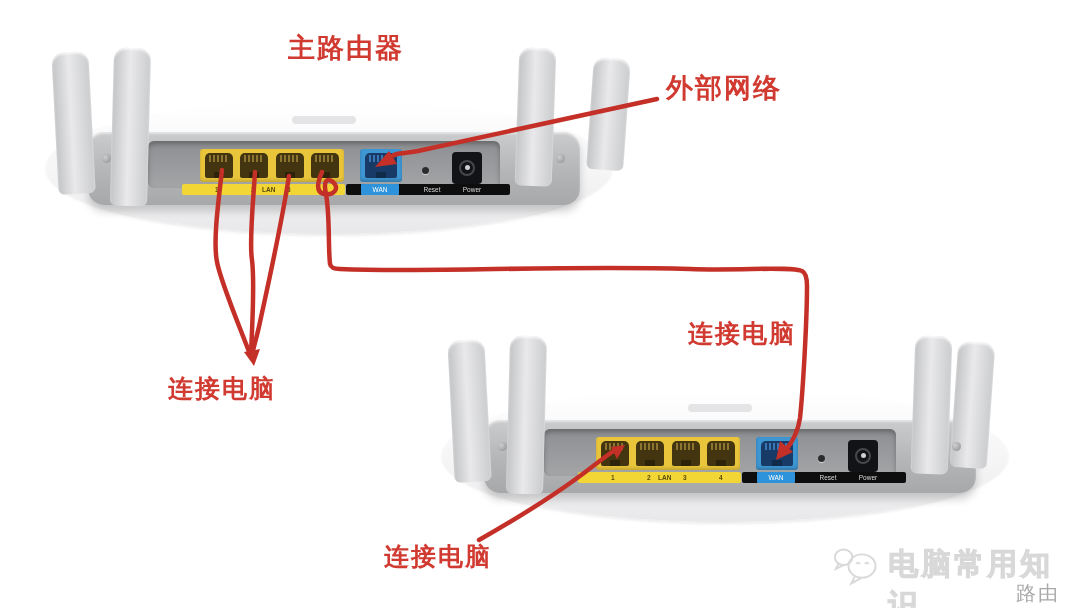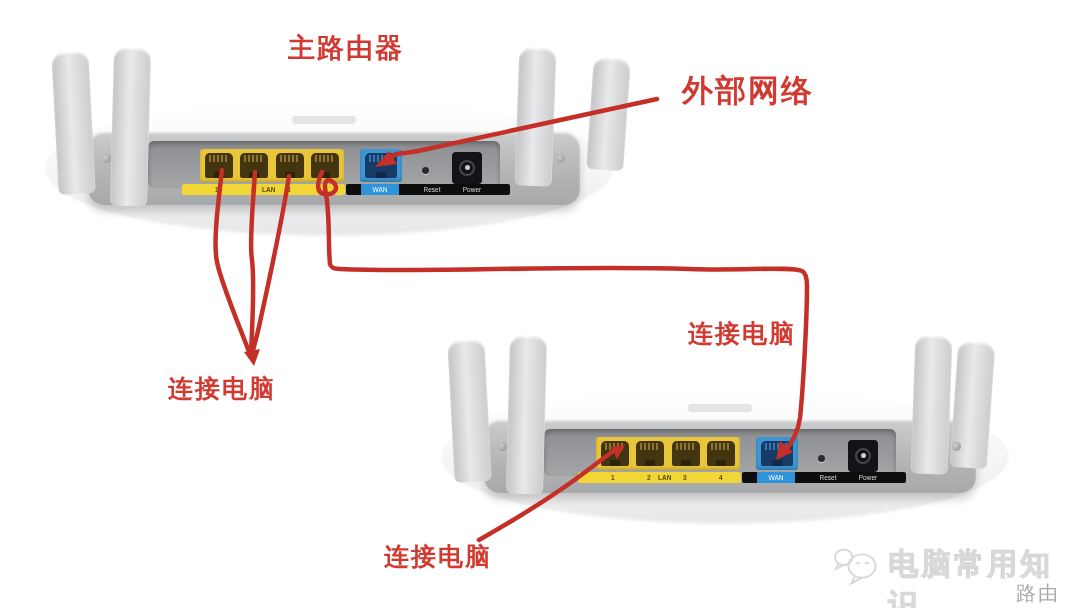--- a/index.html
+++ b/index.html
@@ -69,21 +69,21 @@
        background:var(--strip_black);z-index:4;font-size:6.5px;color:#d9d9d9;}
   .wan-chip{position:absolute;left:15px;top:0;width:38px;height:11px;border-radius:1px;
        background:var(--wan_chip_blue);color:#fff;text-align:center;line-height:11px;}
   .reset-lbl{position:absolute;left:72px;width:28px;text-align:center;line-height:11px;}
   .power-lbl{position:absolute;left:112px;width:28px;text-align:center;line-height:11px;}
 
   
   .red-label{position:absolute;z-index:13;color:var(--annotation_text);font-weight:bold;
        letter-spacing:2px;white-space:nowrap;}
   #lbl-main-router{left:288px;top:30px;font-size:27px;}
-  #lbl-external-network{left:682px;top:70px;font-size:31px;}
+  #lbl-external-network{left:666px;top:70px;font-size:27px;}
   #lbl-connect-pc-main{left:168px;top:372px;font-size:25px;}
   #lbl-sub-router{left:688px;top:317px;font-size:25px;}
   #lbl-connect-pc-sub{left:384px;top:540px;font-size:25px;}
   #annotation-svg{position:absolute;left:0;top:0;z-index:12;}
   .red-line{stroke:var(--annotation_line);stroke-width:4.5;fill:none;
        stroke-linecap:round;stroke-linejoin:round;}
   .red-arrow{fill:var(--annotation_line);stroke:none;}
 
   
   #watermark{position:absolute;left:832px;top:544px;z-index:5;display:flex;align-items:flex-start;}

